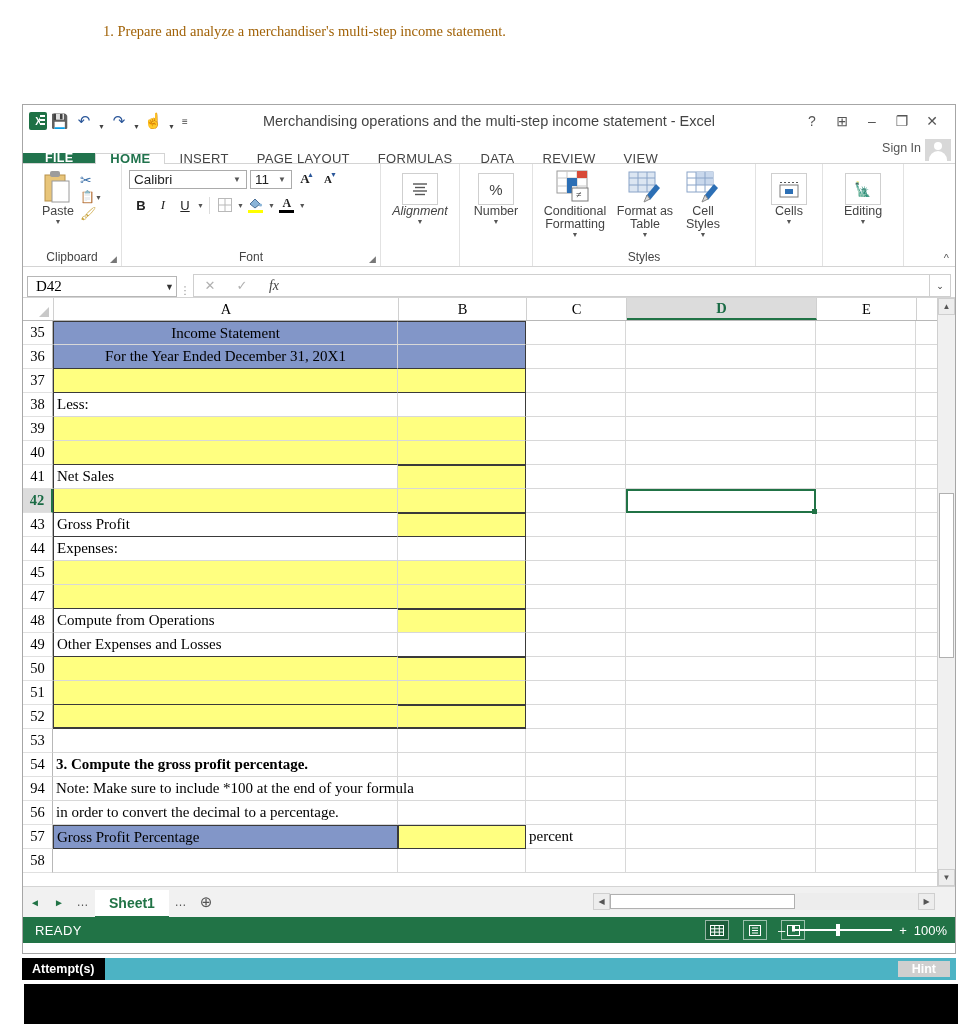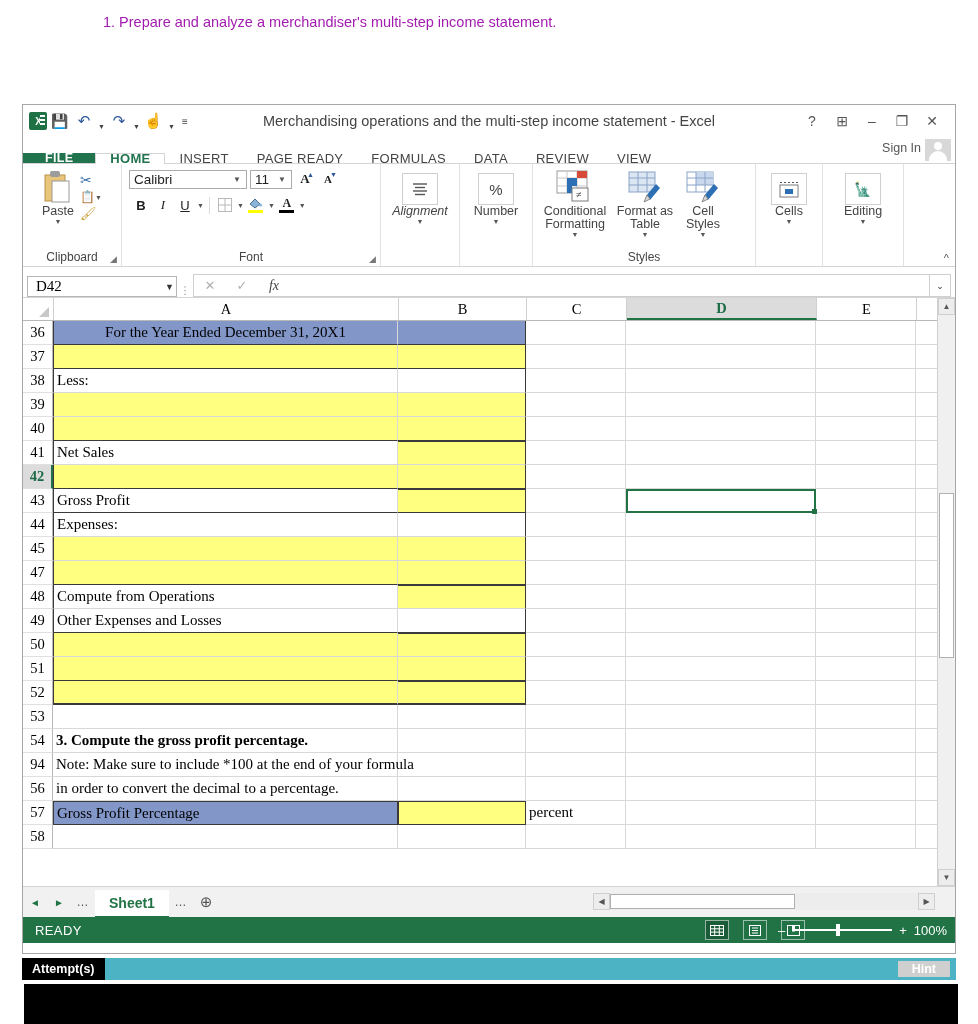--- a/index.html
+++ b/index.html
@@ -5,23 +5,23 @@
   html,body{margin:0;padding:0;}
   body{
     width:978px;height:1024px;
     background:#ffffff;
     font-family:"Liberation Sans", sans-serif;
     overflow:hidden;
     position:relative;
   }
   
   #prompt{
-    position:absolute;left:103px;top:14px;
-    font-size:14.5px;color:#a21caf;
-    font-family:Liberation Sans, sans-serif;
+    position:absolute;left:103px;top:23px;
+    font-size:14.5px;color:#a16207;
+    font-family:Liberation Serif, serif;
     white-space:nowrap;
   }
   
   #excel{
     position:absolute;left:22px;top:104px;
     width:934px;height:850px;
     background:#ffffff;
     border:1px solid #a6a6a6;
     box-sizing:border-box;
     overflow:hidden;
@@ -241,21 +241,21 @@
       <div class="wbtn">–</div>
       <div class="wbtn">❐</div>
       <div class="wbtn">✕</div>
     </div>
   </div>
 
   <div id="tabstrip">
     <div class="tab file">FILE</div>
     <div class="tab active">HOME</div>
     <div class="tab">INSERT</div>
-    <div class="tab">PAGE READY</div>
+    <div class="tab">PAGE LAYOUT</div>
     <div class="tab">FORMULAS</div>
     <div class="tab">DATA</div>
     <div class="tab">REVIEW</div>
     <div class="tab">VIEW</div>
     <div id="signin">Sign In</div>
     <div id="avatar"></div>
   </div>
 
   <div id="ribbon">
 
@@ -484,20 +484,29 @@
 
     <div class="ch" style="width: 345px; flex: 0 0 auto;">A</div>
         <div class="ch" style="width: 128px; flex: 0 0 auto;">B</div>
         <div class="ch" style="width: 100px; flex: 0 0 auto;">C</div>
         <div class="ch sel" style="width: 190px; flex: 0 0 auto;">D</div>
         <div class="ch" style="width: 100px; flex: 0 0 auto;">E</div>
         <div class="ch" style="width: 30px; flex: 0 0 auto;"></div>
       </div>
     <div id="rowsarea">
 
+    <div class="row">
+          <div class="rh">35</div>
+          <div class="cell blue ctr" style="width: 345px; border-left: 1px solid rgb(58, 58, 58); border-top: 1px solid rgb(58, 58, 58);">Income Statement</div>
+          <div class="cell blue" style="width: 128px; border-right: 1px solid rgb(58, 58, 58); border-top: 1px solid rgb(58, 58, 58);"></div>
+          <div class="cell" style="width: 100px;"></div>
+          <div class="cell" style="width: 190px;"></div>
+          <div class="cell" style="width: 100px;"></div>
+          <div class="cell" style="width: 30px;"></div>
+        </div>
         <div class="row">
           <div class="rh">36</div>
           <div class="cell blue ctr" style="width: 345px; border-left: 1px solid rgb(58, 58, 58); border-bottom: 1px solid rgb(58, 58, 58);">For the Year Ended December 31, 20X1</div>
           <div class="cell blue" style="width: 128px; border-right: 1px solid rgb(58, 58, 58); border-bottom: 1px solid rgb(58, 58, 58);"></div>
           <div class="cell" style="width: 100px;"></div>
           <div class="cell" style="width: 190px;"></div>
           <div class="cell" style="width: 100px;"></div>
           <div class="cell" style="width: 30px;"></div>
         </div>
         <div class="row">

